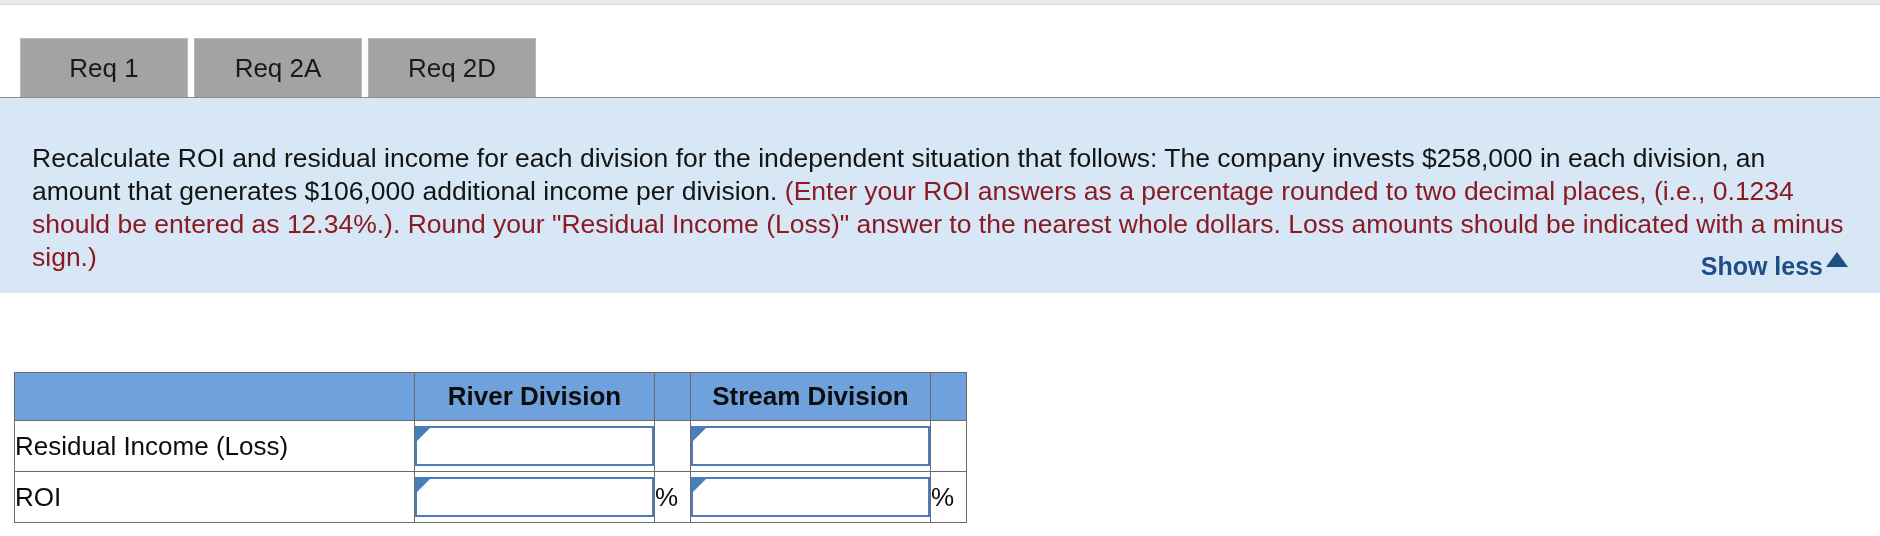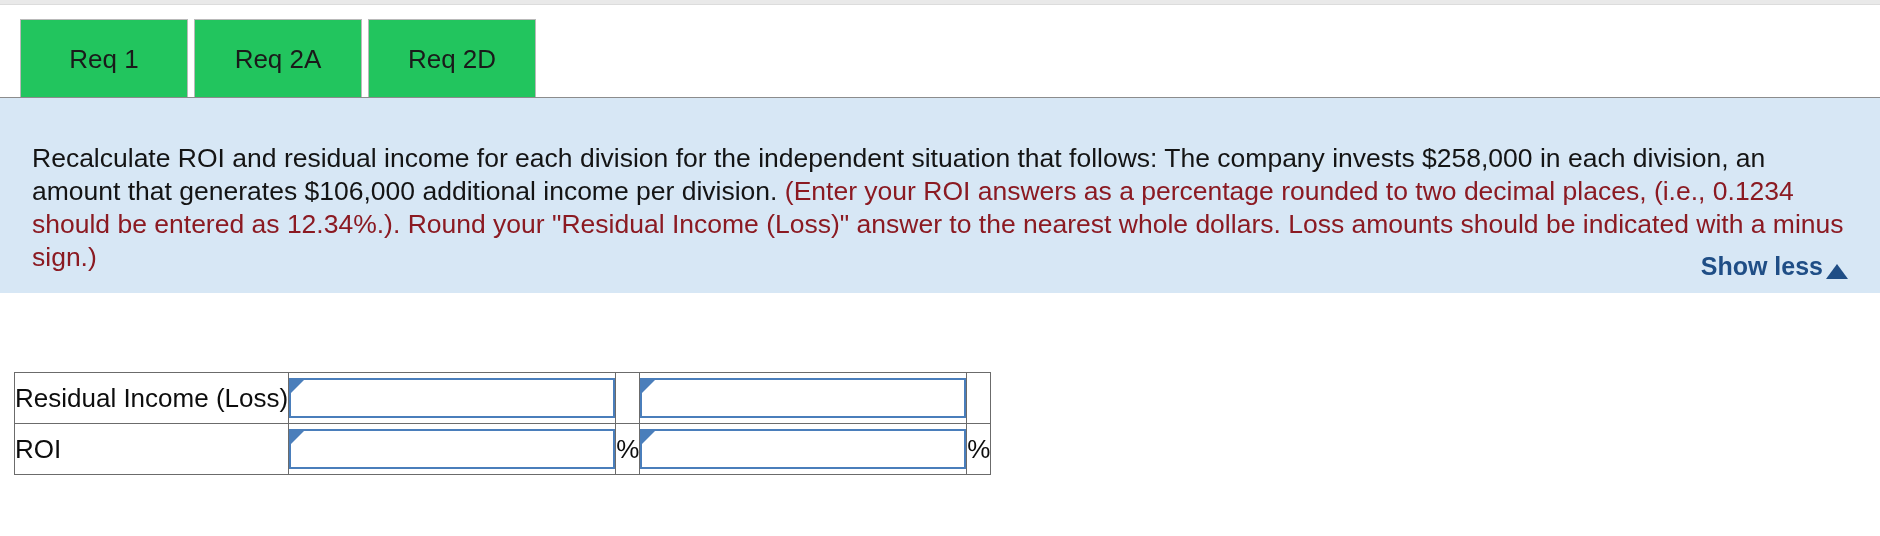--- a/index.html
+++ b/index.html
@@ -31,23 +31,23 @@
     top: 12px;
     width: 1880px;
     height: 86px;
     display: flex;
     align-items: flex-end;
     padding-left: 20px;
     box-sizing: border-box;
   }
   .tab {
     width: 168px;
-    height: 79px;
+    height: 60px;
     margin-right: 6px;
-    background: #22c55e;
+    background: #a3a3a3;
     border: 1px solid #b9b9b9;
     border-bottom: none;
     box-sizing: border-box;
     display: flex;
     align-items: center;
     justify-content: center;
     font-size: 26px;
     color: #1a1a1a;
     cursor: pointer;
     position: relative;
@@ -90,21 +90,21 @@
     margin-top: 28px;
   }
   .instr-red {
     color: #8b1a22;
   }
   .showless-row {
     position: absolute;
     right: 32px;
     bottom: 12px;
     display: flex;
-    align-items: flex-end;
+    align-items: flex-start;
   }
   .showless {
     font-size: 25px;
     font-weight: bold;
     color: #1f4e86;
     cursor: pointer;
     letter-spacing: 0px;
   }
   .showless-caret {
     display: inline-block;
@@ -214,20 +214,27 @@
     <span class="instr-red">(Enter your ROI answers as a percentage rounded to two decimal places, (i.e., 0.1234 should be entered as 12.34%.). Round your "Residual Income (Loss)" answer to the nearest whole dollars. Loss amounts should be indicated with a minus sign.)</span>
   </div>
   <div class="showless-row">
     <span class="showless">Show less</span>
     <span class="showless-caret"></span>
   </div>
 </div>
 
 <table class="answer-table">
   <tbody>
+      <tr>
+    <th class="hdr blank"></th>
+    <th class="hdr col-div">River Division</th>
+    <th class="hdr col-pct"></th>
+    <th class="hdr col-div">Stream Division</th>
+    <th class="hdr col-pct"></th>
+  </tr>
 
   <tr>
     <td class="lbl-cell">Residual Income (Loss)</td>
     <td class="input-cell">
       <div class="field-wrap">
         <input class="ans-input" type="text" value="" style="">
         <span class="corner-flag"></span>
       </div>
     </td>
     <td class="pct-cell"></td>

